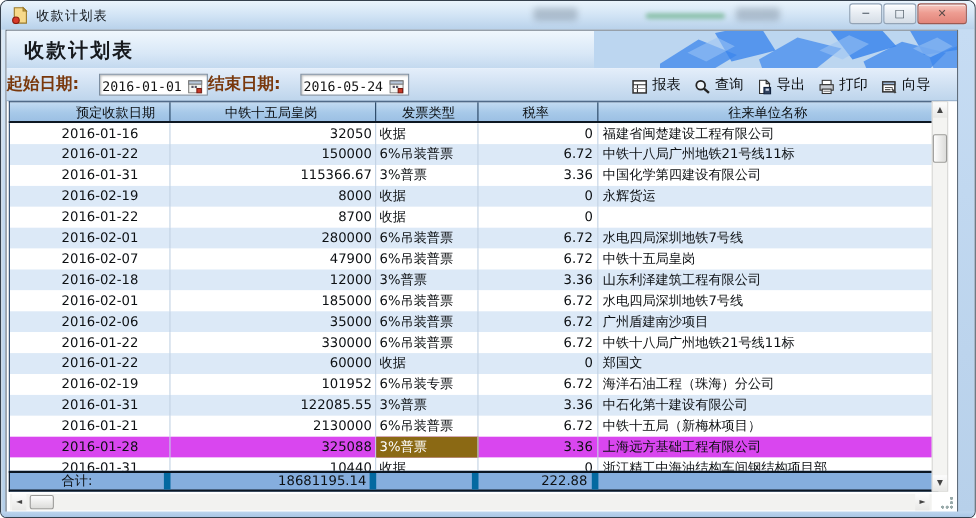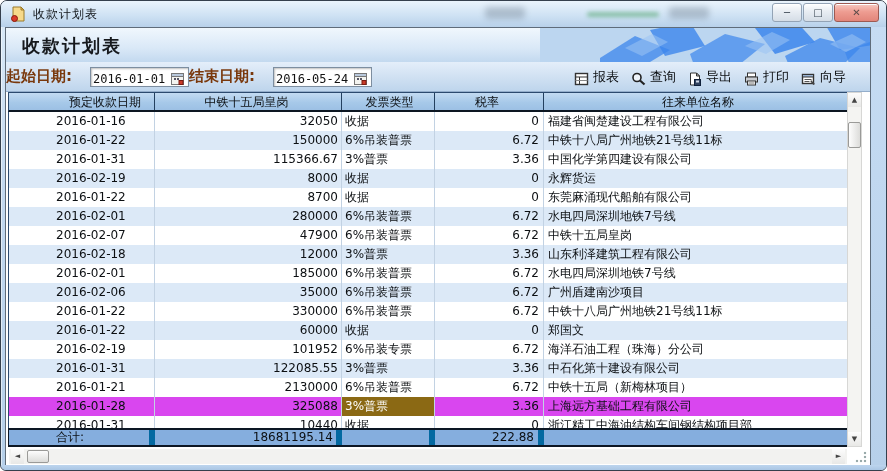--- a/index.html
+++ b/index.html
@@ -263,21 +263,20 @@
             <div class="gc c1">8000</div>
             <div class="gc c2">收据</div>
             <div class="gc c3">0</div>
             <div class="gc c4">永辉货运</div>
           </div>
           <div class="grow">
             <div class="gc c0">2016-01-22</div>
             <div class="gc c1">8700</div>
             <div class="gc c2">收据</div>
             <div class="gc c3">0</div>
-            <div class="gc c4">东莞麻涌现代船舶有限公司</div>
           </div>
           <div class="grow alt">
             <div class="gc c0">2016-02-01</div>
             <div class="gc c1">280000</div>
             <div class="gc c2">6%吊装普票</div>
             <div class="gc c3">6.72</div>
             <div class="gc c4">水电四局深圳地铁7号线</div>
           </div>
           <div class="grow">
             <div class="gc c0">2016-02-07</div>

